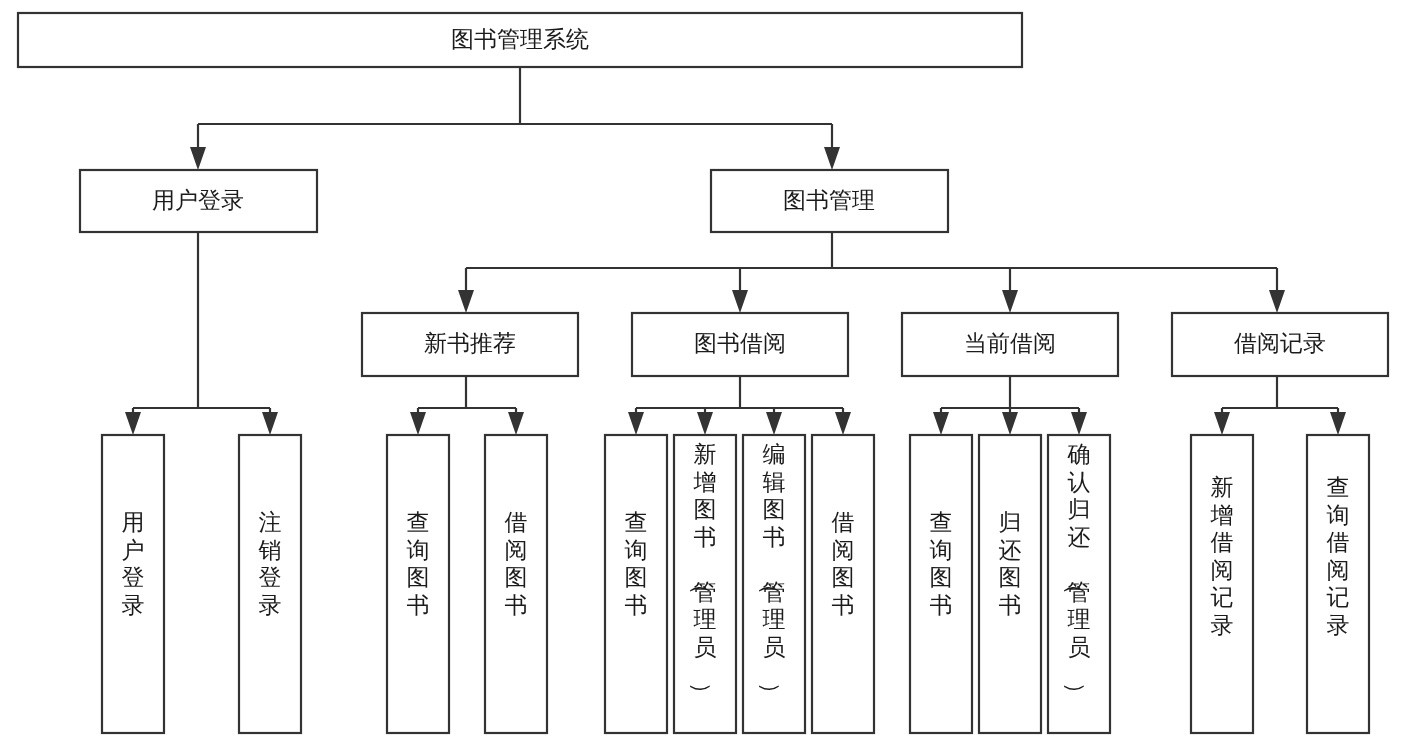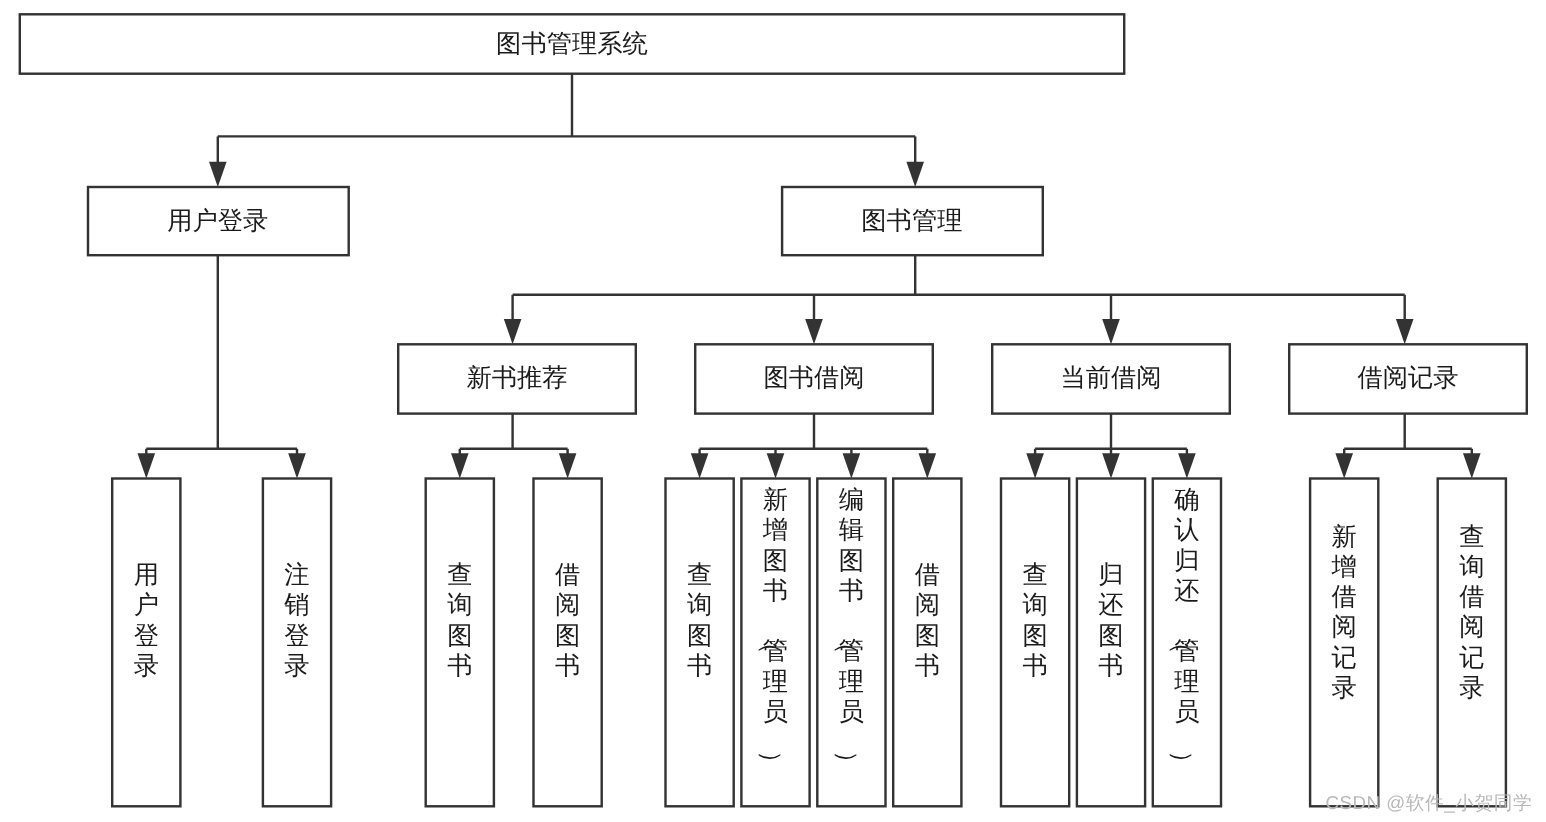--- a/index.html
+++ b/index.html
@@ -240,15 +240,14 @@
       <text class="node-label-v" x="1222" y="495"><tspan x="1222" y="495">新</tspan><tspan x="1222" y="522.5">增</tspan><tspan x="1222" y="550">借</tspan><tspan x="1222" y="577.5">阅</tspan><tspan x="1222" y="605">记</tspan><tspan x="1222" y="632.5">录</tspan></text>
     </g>
 
     <g>
       <rect class="node-box" x="1307" y="435" width="62" height="298"></rect>
       <text class="node-label-v" x="1338" y="495"><tspan x="1338" y="495">查</tspan><tspan x="1338" y="522.5">询</tspan><tspan x="1338" y="550">借</tspan><tspan x="1338" y="577.5">阅</tspan><tspan x="1338" y="605">记</tspan><tspan x="1338" y="632.5">录</tspan></text>
     </g>
 
   </svg>
 
-  <div class="watermark">CSDN @软件_小贺同学</div>
 
 </div>
 
 </body></html>

